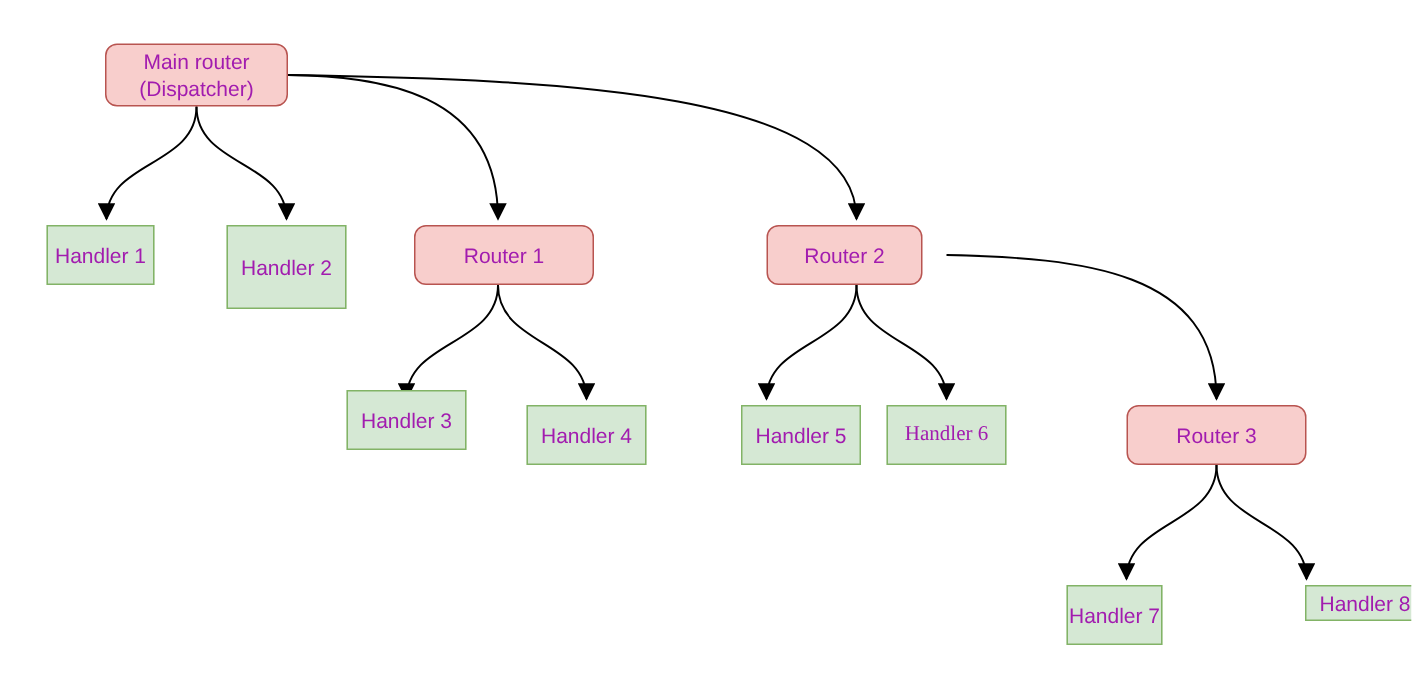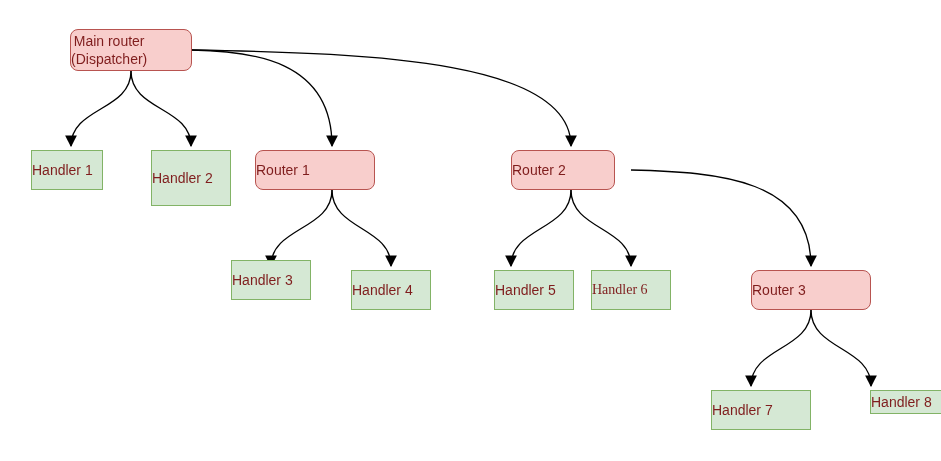--- a/index.html
+++ b/index.html
@@ -14,24 +14,25 @@
   .edges {
     position: absolute;
     left: 0; top: 0;
     width: 941px; height: 461px;
     pointer-events: none;
   }
   .node {
     position: absolute;
     display: flex;
     align-items: center;
+    justify-content: center;
     text-align: center;
     box-sizing: border-box;
     font-size: 14px;
-    color: #7f1d1d;
+    color: #a21caf;
     line-height: 18px;
   }
   .node .label { white-space: pre-line; }
   .router {
     background: #f8cecc;
     border: 1px solid #b85450;
     border-radius: 8px;
   }
   .handler {
     background: #d5e8d4;
@@ -73,21 +74,21 @@
   </div>
 
   <div class="node handler" style="left:31px; top:150px; width:72px; height:40px;">
     <span class="label">Handler 1</span>
   </div>
 
   <div class="node handler" style="left:151px; top:150px; width:80px; height:56px;">
     <span class="label">Handler 2</span>
   </div>
 
-  <div class="node router" style="left:255px; top:150px; width:120px; height:40px;">
+  <div class="node router" style="left:276px; top:150px; width:120px; height:40px;">
     <span class="label">Router 1</span>
   </div>
 
   <div class="node router" style="left:511px; top:150px; width:104px; height:40px;">
     <span class="label">Router 2</span>
   </div>
 
   <div class="node handler" style="left:231px; top:260px; width:80px; height:40px;">
     <span class="label">Handler 3</span>
   </div>
@@ -101,21 +102,21 @@
   </div>
 
   <div class="node handler" style="left:591px; top:270px; width:80px; height:40px;font-family:Liberation Serif, serif;">
     <span class="label">Handler 6</span>
   </div>
 
   <div class="node router" style="left:751px; top:270px; width:120px; height:40px;">
     <span class="label">Router 3</span>
   </div>
 
-  <div class="node handler" style="left:711px; top:390px; width:100px; height:40px;">
+  <div class="node handler" style="left:711px; top:390px; width:64px; height:40px;">
     <span class="label">Handler 7</span>
   </div>
 
   <div class="node handler" style="left:870px; top:390px; width:80px; height:24px;">
     <span class="label">Handler 8</span>
   </div>
 
 </div>
 
 </body></html>

